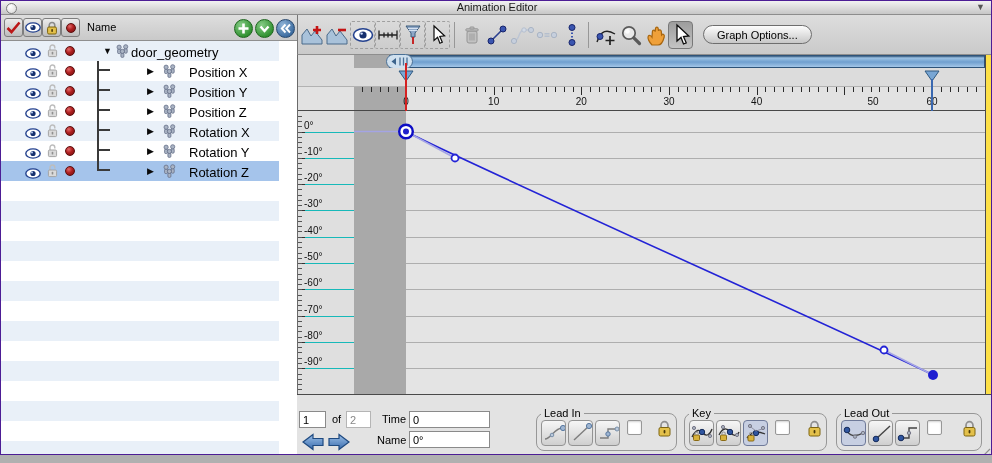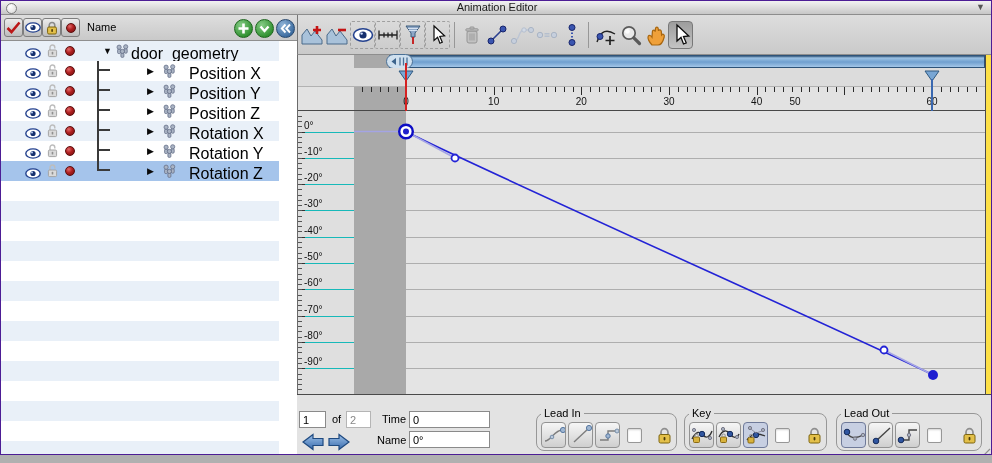--- a/index.html
+++ b/index.html
@@ -33,21 +33,21 @@
   .trow .eye{left:24px;top:4px;} .trow .lock{left:46px;top:3px;}
   .trow .dot{left:64px;top:5px;width:10px;height:10px;border-radius:50%;box-sizing:border-box;
              background:radial-gradient(circle at 35% 30%,#e06a6a,#b02020 45%,#701010);
              border:1px solid #5c0d0d;}
   .tv{position:absolute;left:96px;top:0;height:20px;border-left:2px solid #3a3a3a;}
   .ts{position:absolute;left:96px;top:0;height:10px;width:13px;border-left:2px solid #3a3a3a;
       border-bottom:2px solid #3a3a3a;box-sizing:border-box;}
   .disc{position:absolute;font-size:9px;color:#0a0a0a;top:5px;}
   .disc.g{left:102px;} .disc.c{left:146px;}
   .ticon{position:absolute;top:3px;} .ticon.g{left:114px;} .ticon.c{left:161px;}
-  .tlabel{position:absolute;top:4px;font-size:16px;color:#000;white-space:nowrap;}
+  .tlabel{position:absolute;top:4px;font-size:13px;color:#000;white-space:nowrap;}
   .tlabel.g{left:130px;} .tlabel.c{left:188px;}
   #gutter{left:278px;top:40px;width:18px;height:423px;background:#ffffff;}
   
   #toolbar{left:296px;top:14px;width:696px;height:40px;background:linear-gradient(#dddddd,#cacaca);
            border-bottom:1px solid #8e8e8e;border-left:1px solid #777;box-sizing:border-box;
            display:flex;align-items:center;padding-left:2px;}
   .tool{width:25px;height:28px;display:flex;align-items:center;justify-content:center;flex:0 0 auto;}
   .tool.ants{border:1px dashed #9f9f9f;border-radius:2px;box-sizing:border-box;}
   .tool.active{background:linear-gradient(#9d9d9d,#c4c4c4);border:1px solid #787878;border-radius:4px;box-sizing:border-box;}
   .tsep{width:1px;height:26px;background:#979797;margin:0 4px;flex:0 0 auto;}
@@ -78,21 +78,21 @@
   .ymaj{position:absolute;left:297px;width:7px;height:1px;background:#333;}
   .ymin{position:absolute;left:297px;width:4px;height:1px;background:#555;}
   .ylab{position:absolute;left:303px;font-size:10px;color:#111;}
   
   #kp{left:296px;top:393px;width:696px;height:70px;background:#e3e3e3;border-top:1px solid #4a4a4a;box-sizing:border-box;}
   #kp .lbl{position:absolute;font-size:11px;color:#000;}
   #kp input{position:absolute;height:17px;border:1px solid #8a8a8a;background:#fff;font-size:11px;
             font-family:"Liberation Sans",sans-serif;padding:0 3px;box-sizing:border-box;}
   #kp input.dim{color:#888;border-color:#b5b5b5;}
   #kp fieldset{position:absolute;margin:0;padding:1px 4px 0 4px;border:1px solid #979797;border-radius:8px;
-               height:44px;box-sizing:border-box;display:flex;align-items:center;gap:2px;}
+               height:44px;box-sizing:border-box;display:flex;gap:2px;}
   #kp legend{font-size:11px;padding:0 3px;color:#000;}
   .gbtn{width:25px;height:26px;border:1px solid #939393;border-radius:4px;box-sizing:border-box;
         background:linear-gradient(#f6f6f6,#cfcfcf);display:flex;align-items:center;justify-content:center;flex:0 0 auto;}
   .gbtn.selected{background:#c7cfe2;border-color:#6f7a99;}
   .cb{width:13px;height:13px;background:#fff;border:1px solid #979797;border-radius:2px;
       box-shadow:inset 0 1px 2px rgba(0,0,0,.18);margin-left:5px;flex:0 0 auto;}
   .glock{margin-left:auto;flex:0 0 auto;display:flex;}
 </style>
 </head>
 <body>
@@ -444,20 +444,21 @@
     <span class="tool">
         <svg width="24" height="24" viewBox="0 0 24 24">
           <path d="M8,22 C5.4,19.4 3.2,15.2 4.2,13.2 C5.1,11.7 7,12.6 8,14.2 L8.4,8.6 C8.5,6.6 11,6.6 11.2,8.6 L11.5,5.6 C11.7,3.6 14,3.6 14.2,5.6 L14.5,7.8 C15,6.2 17.1,6.6 17.3,8.4 L17.6,12 C19,10.4 20.8,11.4 20.2,14 C19.2,18.2 17.2,22 14,22 Z" fill="#efa039" stroke="#a8660f" stroke-width="1.2"></path>
         </svg>
       </span>
     <span class="tool active">
         <svg width="20" height="24" viewBox="0 0 20 24">
           <path d="M6,2 L6,18 L10,14.4 L12.5,21 L15.2,19.8 L12.5,13.5 L17.8,13 Z" fill="#fff" stroke="#0d0d0d" stroke-width="1.3"></path>
         </svg>
       </span>
+    <button id="graph-options">Graph Options...</button>
   </div>
 
   <div class="abs" id="sstrip"></div>
   <div class="abs" id="dz-strip"></div>
   <div class="abs" id="rbar"></div>
   <div class="abs" style="left:385px;top:53px">
     <svg width="27" height="15" viewBox="0 0 27 15">
         <rect x="0.5" y="0.5" width="26" height="14" rx="7" fill="#cfe0ef" stroke="#4a7096"></rect>
         <path d="M10,4 L5.5,7.5 L10,11" fill="#3c638c" stroke="none"></path>
         <path d="M14,3.5 V11.5 M17.5,3.5 V11.5 M21,3.5 V11.5" stroke="#4a7096" stroke-width="1.3"></path>
@@ -536,21 +537,21 @@
       <div class="rtick" style="left: 939.769px;"></div>
       <div class="rtick" style="left: 948.535px;"></div>
       <div class="rtick" style="left: 957.302px;"></div>
       <div class="rtick" style="left: 966.069px;"></div>
       <div class="rtick" style="left: 974.836px;"></div>
       <div class="rnum" style="left: 393px;">0</div>
       <div class="rnum" style="left: 480.667px;">10</div>
       <div class="rnum" style="left: 568.334px;">20</div>
       <div class="rnum" style="left: 656.001px;">30</div>
       <div class="rnum" style="left: 743.668px;">40</div>
-      <div class="rnum" style="left: 782px; text-align: center;">50</div>
+      <div class="rnum" style="left: 860px; text-align: center;">50</div>
       <div class="rnum" style="left: 919.002px;">60</div>
     </div>
   <div class="abs" style="left:397px;top:67px">
     <svg width="16" height="12" viewBox="0 0 16 12">
         <polygon points="1,1 15,1 8,11" fill="#78a6d4" stroke="#30597f"></polygon>
       </svg>
   </div>
   <div class="abs" style="left:923px;top:67px">
     <svg width="16" height="12" viewBox="0 0 16 12">
         <polygon points="1,1 15,1 8,11" fill="#78a6d4" stroke="#30597f"></polygon>

